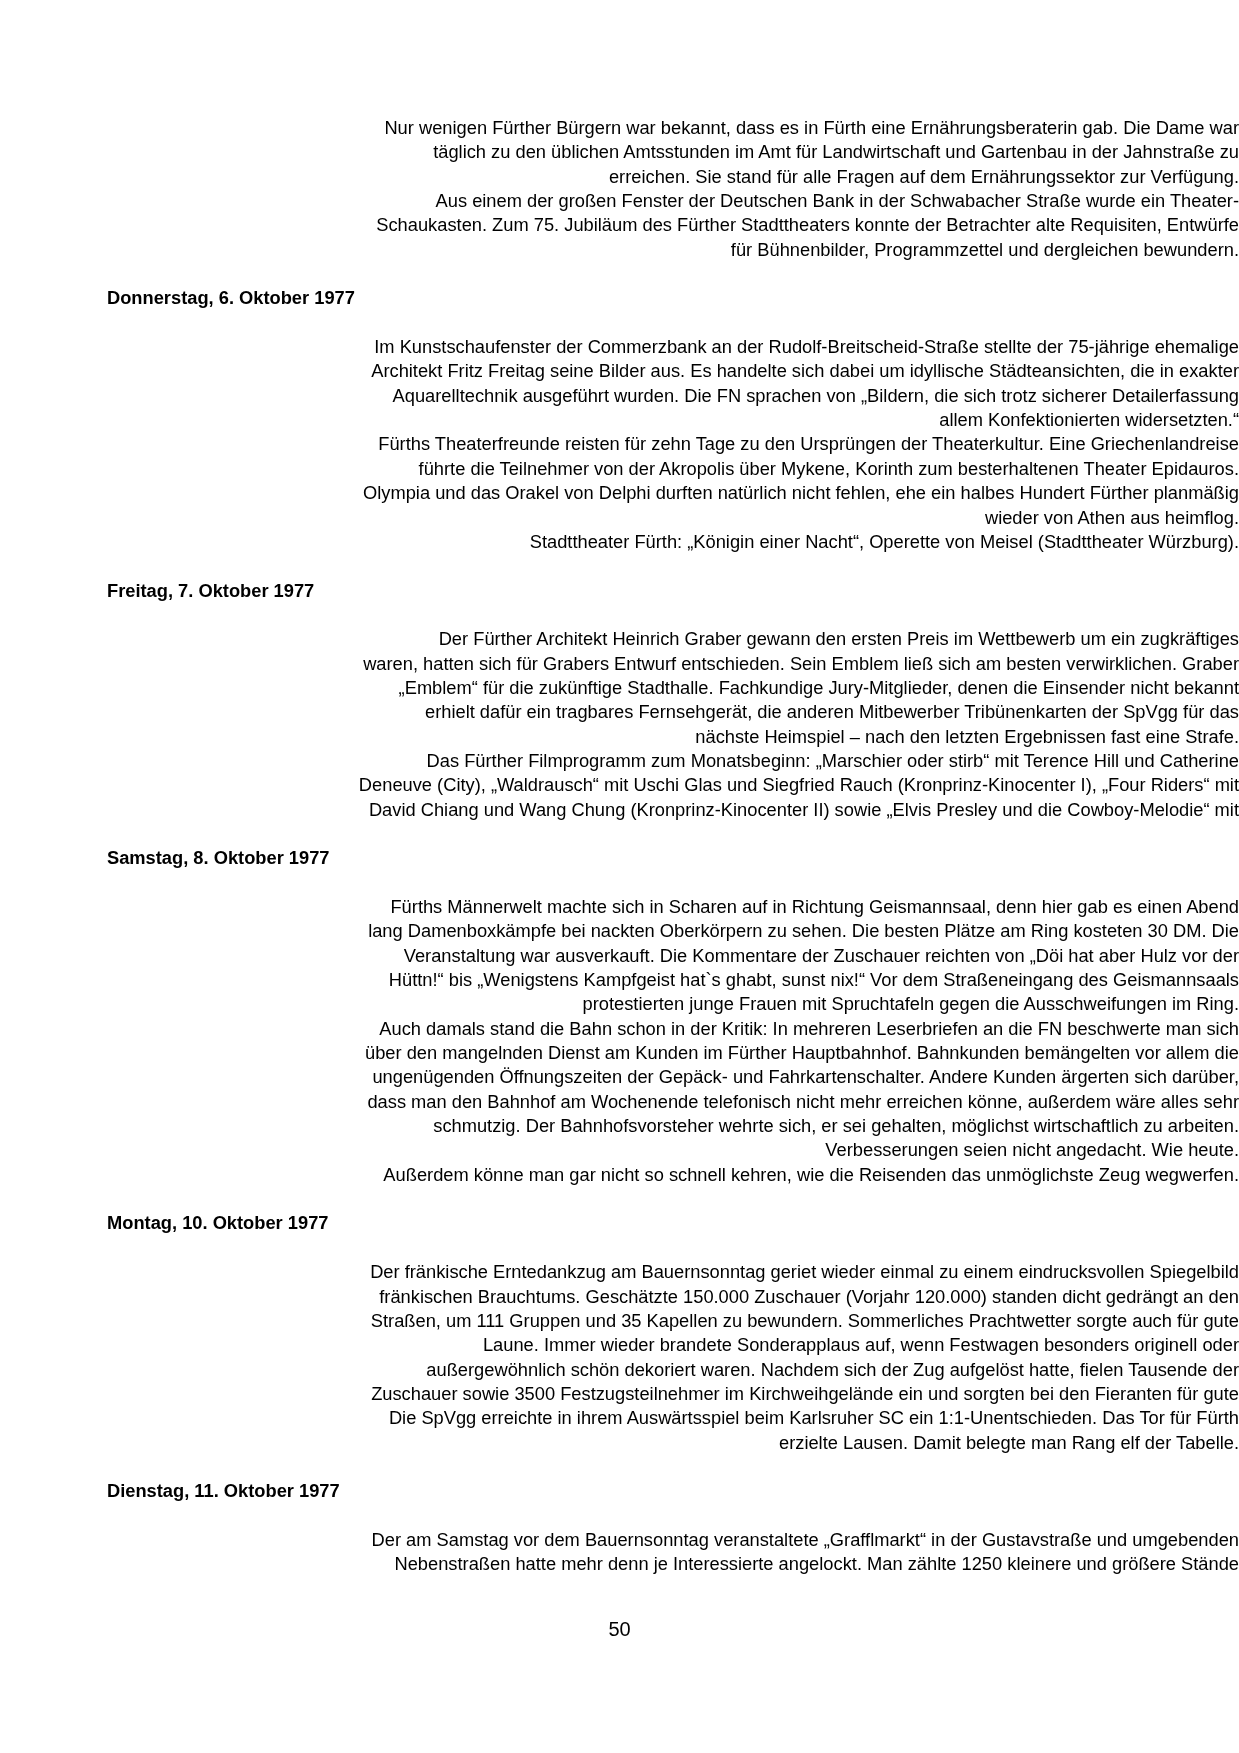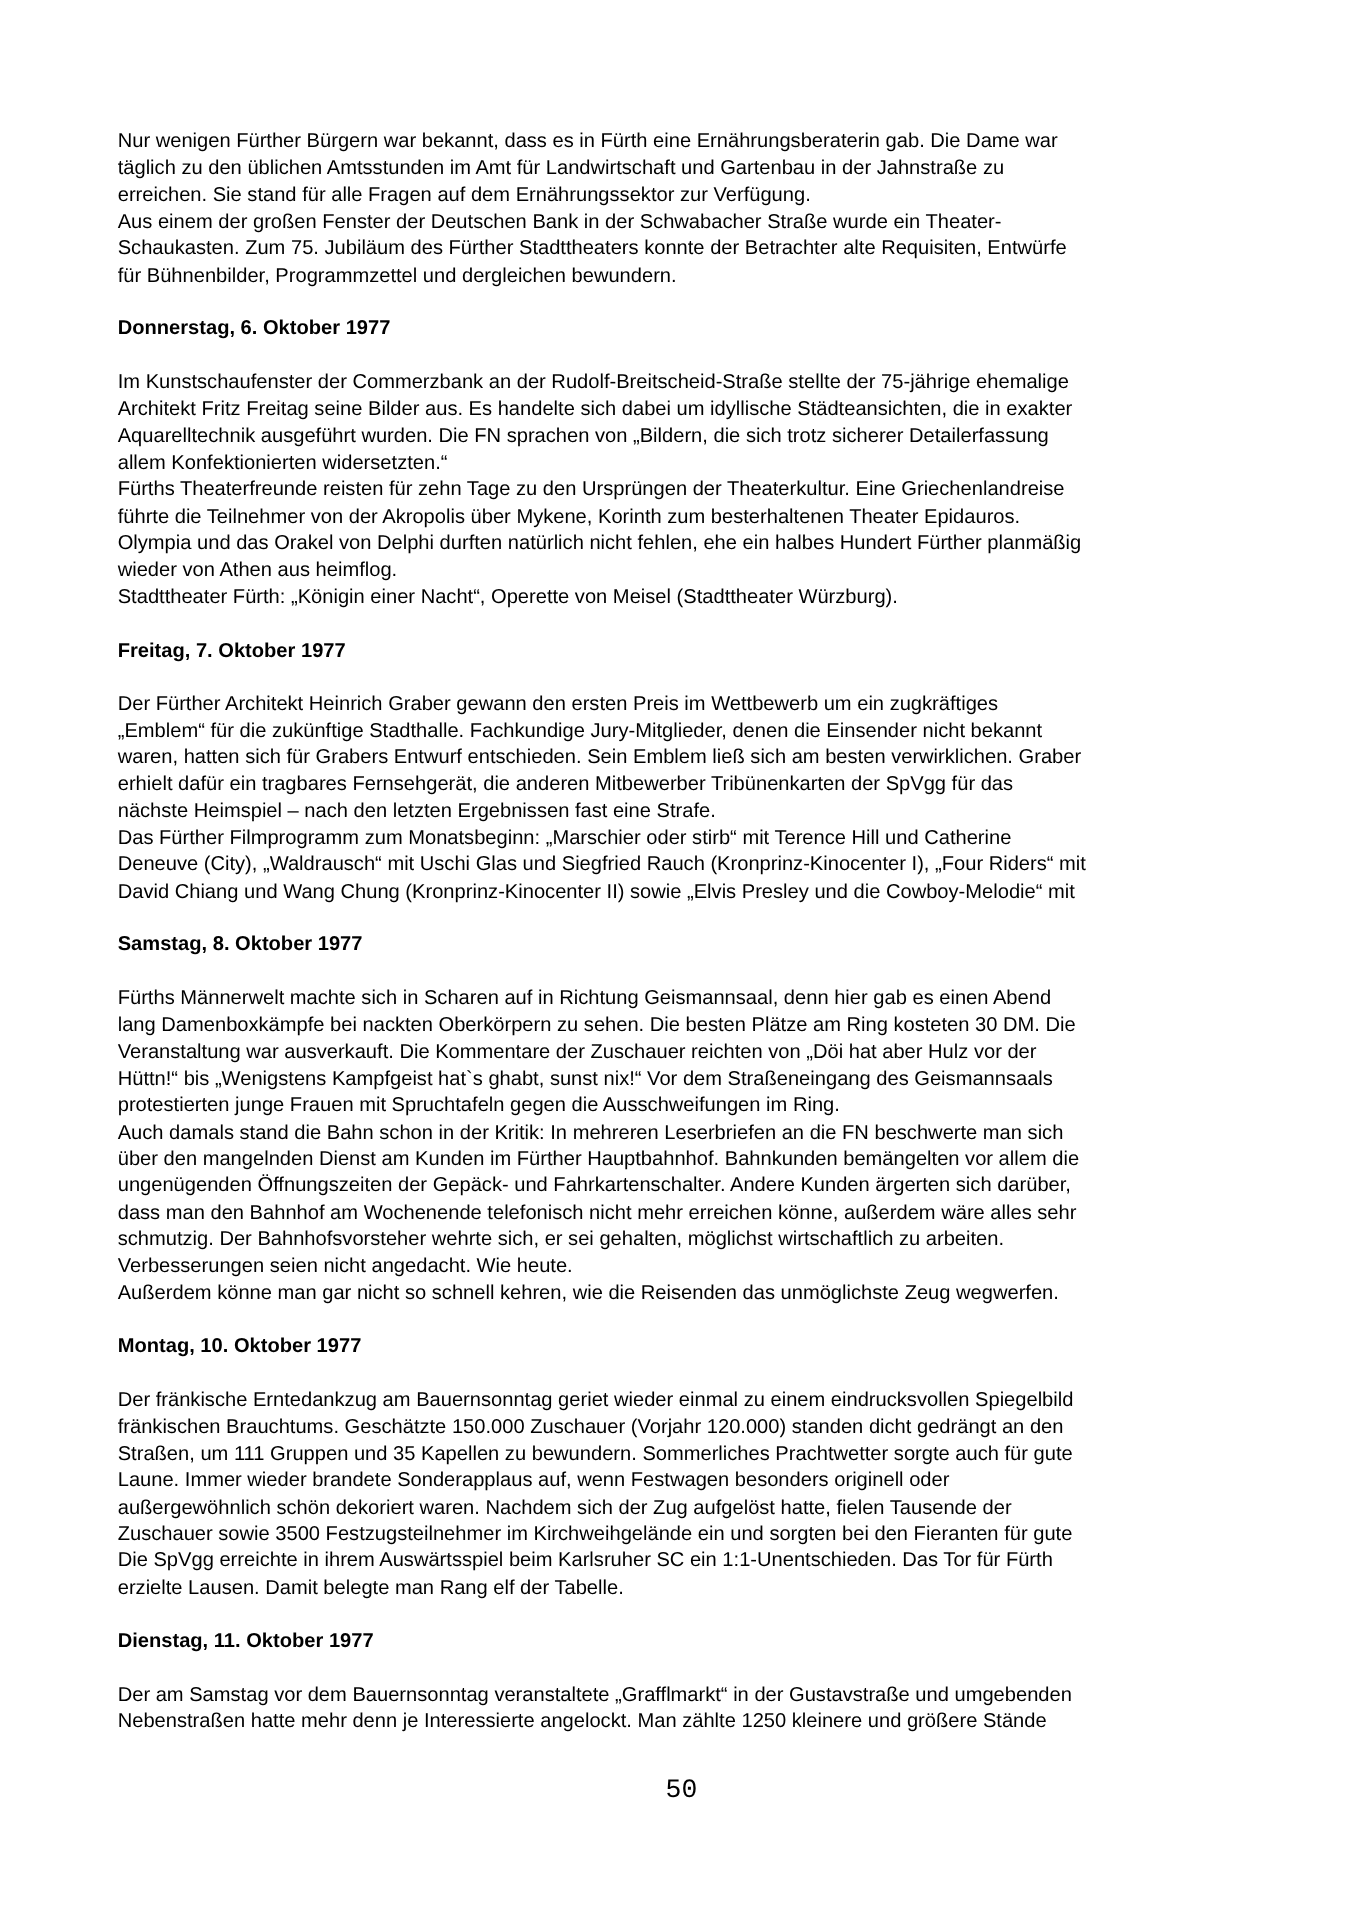--- a/index.html
+++ b/index.html
@@ -16,37 +16,37 @@
     position: absolute;
     top: 116px;
     left: 107px;
     right: 0;
     font-family: "Liberation Sans", "DejaVu Sans", sans-serif;
     font-size: 18.3px;
     line-height: 24.35px;
     font-weight: 400;
   }
   .para { margin: 0; padding: 0; }
-  .line { white-space: nowrap; }
+  .line { white-space: nowrap; text-align: right; }
   .heading {
     font-family: "Liberation Sans", "DejaVu Sans", sans-serif;
     font-size: 18.3px;
     line-height: 24.35px;
     font-weight: 700;
     margin: 24.35px 0 24.35px 0;
     white-space: nowrap;
   }
   .footer {
     position: absolute;
     top: 1616px;
     left: 0;
     width: 1239px;
     text-align: center;
-    font-family: Liberation Mono, monospace;
-    font-size: 24px;
+    font-family: Liberation Sans, sans-serif;
+    font-size: 20px;
     line-height: 26px;
   }
 </style>
 </head>
 <body>
 
 <div class="page">
   <div class="body-text">
 
     <div class="para">
@@ -67,22 +67,22 @@
       <div class="line">Fürths Theaterfreunde reisten für zehn Tage zu den Ursprüngen der Theaterkultur. Eine Griechenlandreise</div>
       <div class="line">führte die Teilnehmer von der Akropolis über Mykene, Korinth zum besterhaltenen Theater Epidauros.</div>
       <div class="line">Olympia und das Orakel von Delphi durften natürlich nicht fehlen, ehe ein halbes Hundert Fürther planmäßig</div>
       <div class="line">wieder von Athen aus heimflog.</div>
       <div class="line">Stadttheater Fürth: „Königin einer Nacht“, Operette von Meisel (Stadttheater Würzburg).</div>
     </div>
 
     <div class="heading">Freitag, 7. Oktober 1977</div>
     <div class="para">
       <div class="line">Der Fürther Architekt Heinrich Graber gewann den ersten Preis im Wettbewerb um ein zugkräftiges</div>
+      <div class="line">waren, hatten sich für Grabers Entwurf entschieden. Sein Emblem ließ sich am besten verwirklichen. Graber</div>
       <div class="line">„Emblem“ für die zukünftige Stadthalle. Fachkundige Jury-Mitglieder, denen die Einsender nicht bekannt</div>
-      <div class="line">waren, hatten sich für Grabers Entwurf entschieden. Sein Emblem ließ sich am besten verwirklichen. Graber</div>
       <div class="line">erhielt dafür ein tragbares Fernsehgerät, die anderen Mitbewerber Tribünenkarten der SpVgg für das</div>
       <div class="line">nächste Heimspiel – nach den letzten Ergebnissen fast eine Strafe.</div>
       <div class="line">Das Fürther Filmprogramm zum Monatsbeginn: „Marschier oder stirb“ mit Terence Hill und Catherine</div>
       <div class="line">Deneuve (City), „Waldrausch“ mit Uschi Glas und Siegfried Rauch (Kronprinz-Kinocenter I), „Four Riders“ mit</div>
       <div class="line">David Chiang und Wang Chung (Kronprinz-Kinocenter II) sowie „Elvis Presley und die Cowboy-Melodie“ mit</div>
     </div>
 
     <div class="heading">Samstag, 8. Oktober 1977</div>
     <div class="para">
       <div class="line">Fürths Männerwelt machte sich in Scharen auf in Richtung Geismannsaal, denn hier gab es einen Abend</div>

